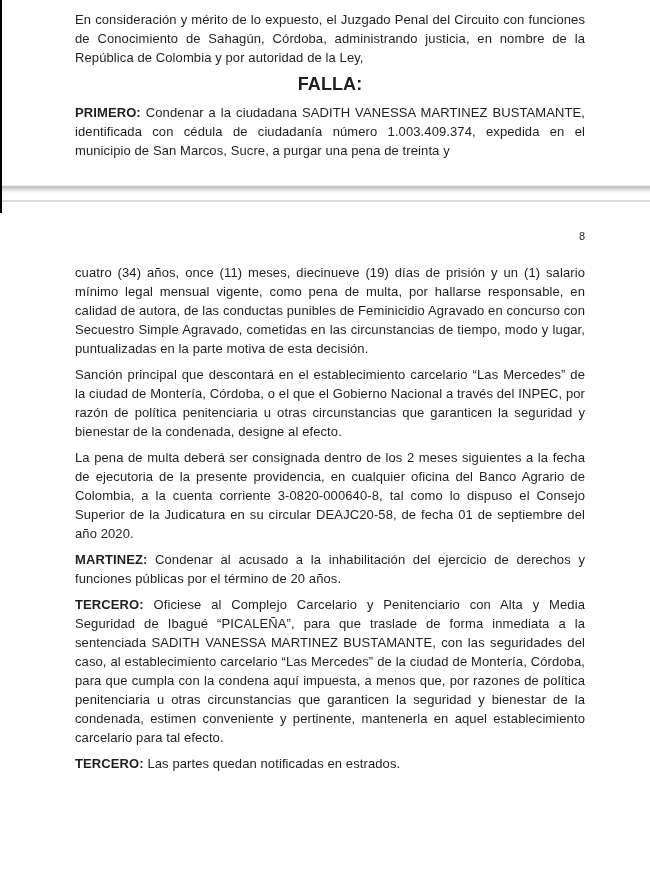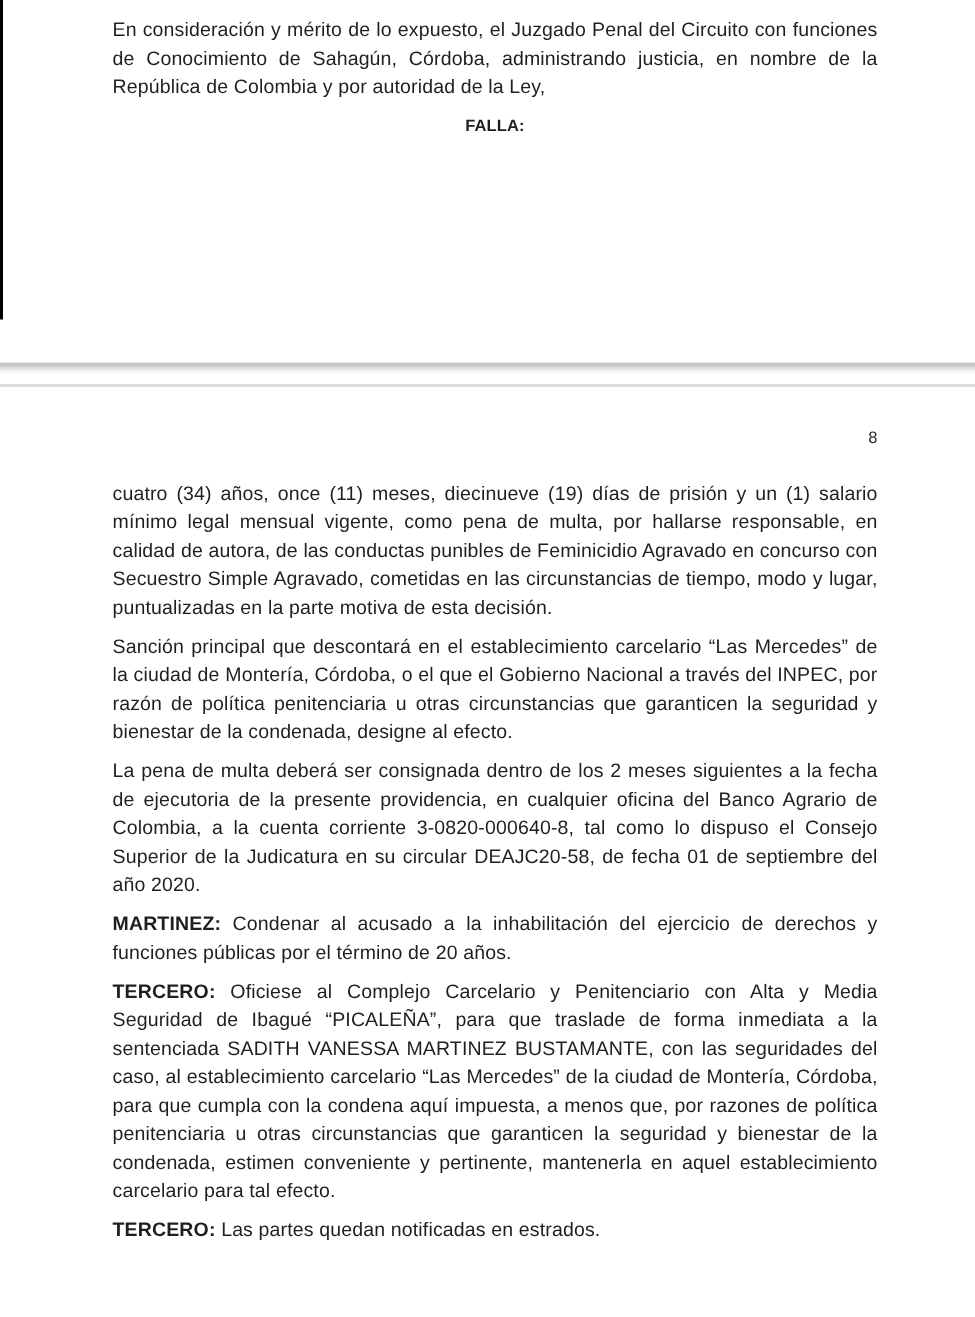--- a/index.html
+++ b/index.html
@@ -17,36 +17,36 @@
     padding-right: 65px;
   }
   .doc-text {
     font-size: 13px;
     line-height: 19px;
     text-align: justify;
     letter-spacing: 0.1px;
   }
   .page1 {
     position: relative;
-    height: 241px;
+    height: 185px;
     padding-top: 10px;
   }
   .edge-artifact {
     position: absolute;
     left: 0;
     top: 0;
     width: 2px;
     height: 213px;
     background: #000000;
   }
   .falla-heading {
     text-align: center;
     font-weight: bold;
     margin: 8px 0 9px 0;
-    font-size: 11px;
+    font-size: 18px;
     line-height: 19px;
   }
   p { margin: 0 0 7px 0; }
   .lead { font-weight: bold; }
   
   .page-break { width: 650px; }
   .page-break .shadow {
     height: 9px;
     background: linear-gradient(to bottom, #ffffff 0%, #bfbfbf 18%, #d9d9d9 45%, #f6f6f6 75%, #ffffff 100%);
   }
@@ -62,20 +62,21 @@
     letter-spacing: 0;
   }
 </style>
 </head>
 <body>
 
 <div class="page page1 doc-text">
   <div class="edge-artifact"></div>
   <p>En consideración y mérito de lo expuesto, el Juzgado Penal del Circuito con funciones de Conocimiento de Sahagún, Córdoba, administrando justicia, en nombre de la República de Colombia y por autoridad de la Ley,</p>
   <div class="falla-heading">FALLA:</div>
+  <p><b class="lead">PRIMERO:</b> <span>Condenar a la ciudadana SADITH VANESSA MARTINEZ BUSTAMANTE, identificada con cédula de ciudadanía número 1.003.409.374, expedida en el municipio de San Marcos, Sucre, a purgar una pena de treinta y</span></p>
 </div>
 
 <div class="page-break">
   <div class="shadow"></div>
   <div class="gap"></div>
   <div class="edge-line"></div>
 </div>
 
 <div class="page page2 doc-text">
   <div class="page-number">8</div>

